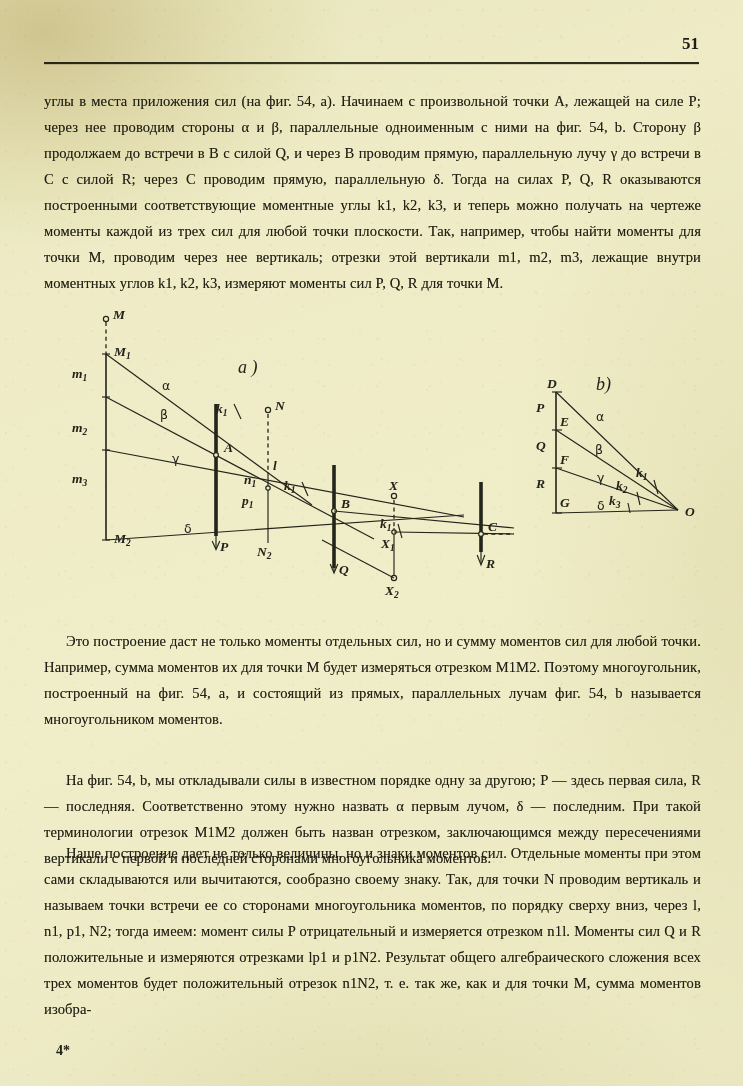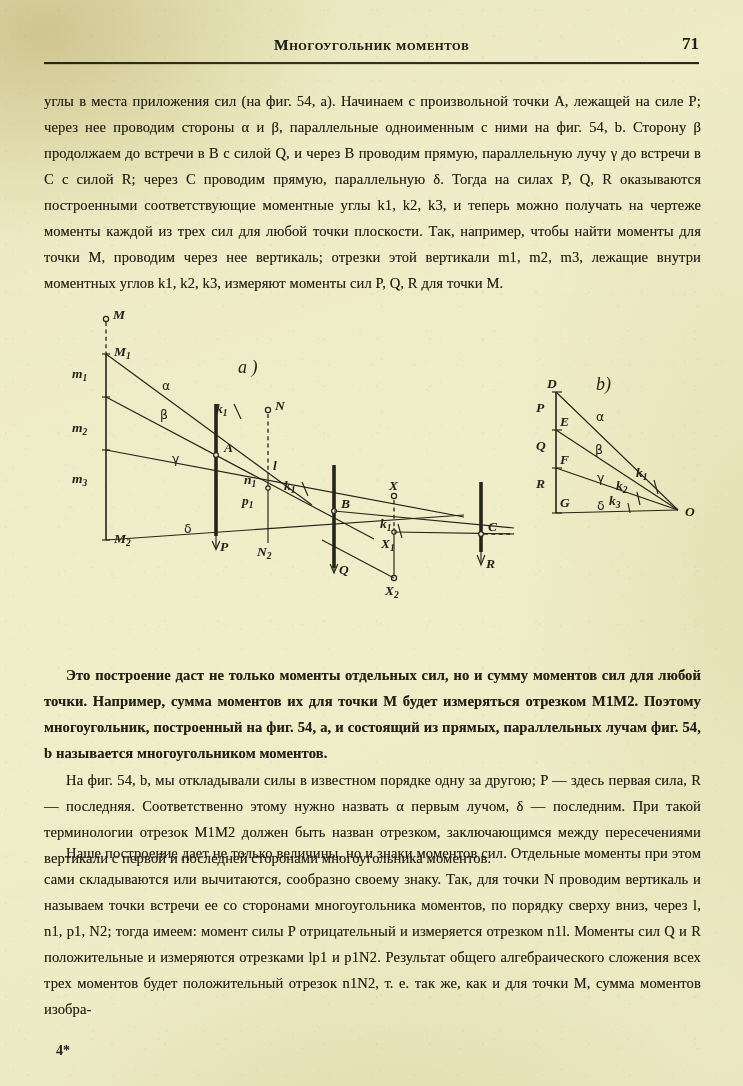--- a/index.html
+++ b/index.html
@@ -104,22 +104,21 @@
     position: absolute; left: 56px; top: 1043px;
     font-size: 14px; font-weight: 700; color: #20211a;
   }
 </style>
 </head>
 <body>
 
 <div id="page">
 
   <div id="header">
-    <span class="title">Многоугольник моментов</span>
-    <span class="pageno">71</span>
+    <span class="pageno">51</span>
   </div>
   <div id="rule"></div>
 
   <div class="para" style="top:88px;">углы в места приложения сил (на фиг. 54, a). Начинаем с произвольной точки A, лежащей на силе P; через нее проводим стороны α и β, параллельные одноименным с ними на фиг. 54, b. Сторону β продолжаем до встречи в B с силой Q, и через B проводим прямую, параллельную лучу γ до встречи в C с силой R; через C проводим прямую, параллельную δ. Тогда на силах P, Q, R оказываются построенными соответствующие моментные углы k1, k2, k3, и теперь можно получать на чертеже моменты каждой из трех сил для любой точки плоскости. Так, например, чтобы найти моменты для точки M, проводим через нее вертикаль; отрезки этой вертикали m1, m2, m3, лежащие внутри моментных углов k1, k2, k3, измеряют моменты сил P, Q, R для точки M.</div>
 
   <div id="figure">
     <svg width="657" height="310" viewBox="0 0 657 310">
 
       <g>
 
@@ -253,21 +252,21 @@
         <line class="ink thin" x1="610" y1="180" x2="614" y2="194"></line>
         <line class="ink thin" x1="593" y1="192" x2="596" y2="205"></line>
         <line class="ink thin" x1="584" y1="203" x2="586" y2="213"></line>
 
         <text class="panel" x="552" y="90">b)</text>
       </g>
     </svg>
 
   </div>
 
-  <div class="para indent" style="top:662px;font-weight:bold;">Это построение даст не только моменты отдельных сил, но и сумму моментов сил для любой точки. Например, сумма моментов их для точки M будет измеряться отрезком M1M2. Поэтому многоугольник, построенный на фиг. 54, a, и состоящий из прямых, параллельных лучам фиг. 54, b называется многоугольником моментов.</div>
+  <div class="para indent" style="top:628px;">Это построение даст не только моменты отдельных сил, но и сумму моментов сил для любой точки. Например, сумма моментов их для точки M будет измеряться отрезком M1M2. Поэтому многоугольник, построенный на фиг. 54, a, и состоящий из прямых, параллельных лучам фиг. 54, b называется многоугольником моментов.</div>
 
   <div class="para indent" style="top:767px;">На фиг. 54, b, мы откладывали силы в известном порядке одну за другою; P — здесь первая сила, R — последняя. Соответственно этому нужно назвать α первым лучом, δ — последним. При такой терминологии отрезок M1M2 должен быть назван отрезком, заключающимся между пересечениями вертикали с первой и последней сторонами многоугольника моментов.</div>
 
   <div class="para indent" style="top:840px;">Наше построение дает не только величины, но и знаки моментов сил. Отдельные моменты при этом сами складываются или вычитаются, сообразно своему знаку. Так, для точки N проводим вертикаль и называем точки встречи ее со сторонами многоугольника моментов, по порядку сверху вниз, через l, n1, p1, N2; тогда имеем: момент силы P отрицательный и измеряется отрезком n1l. Моменты сил Q и R положительные и измеряются отрезками lp1 и p1N2. Результат общего алгебраического сложения всех трех моментов будет положительный отрезок n1N2, т. е. так же, как и для точки M, сумма моментов изобра-</div>
 
   <div id="signature">4*</div>
 
   <div id="grain"></div>
 </div>
 

